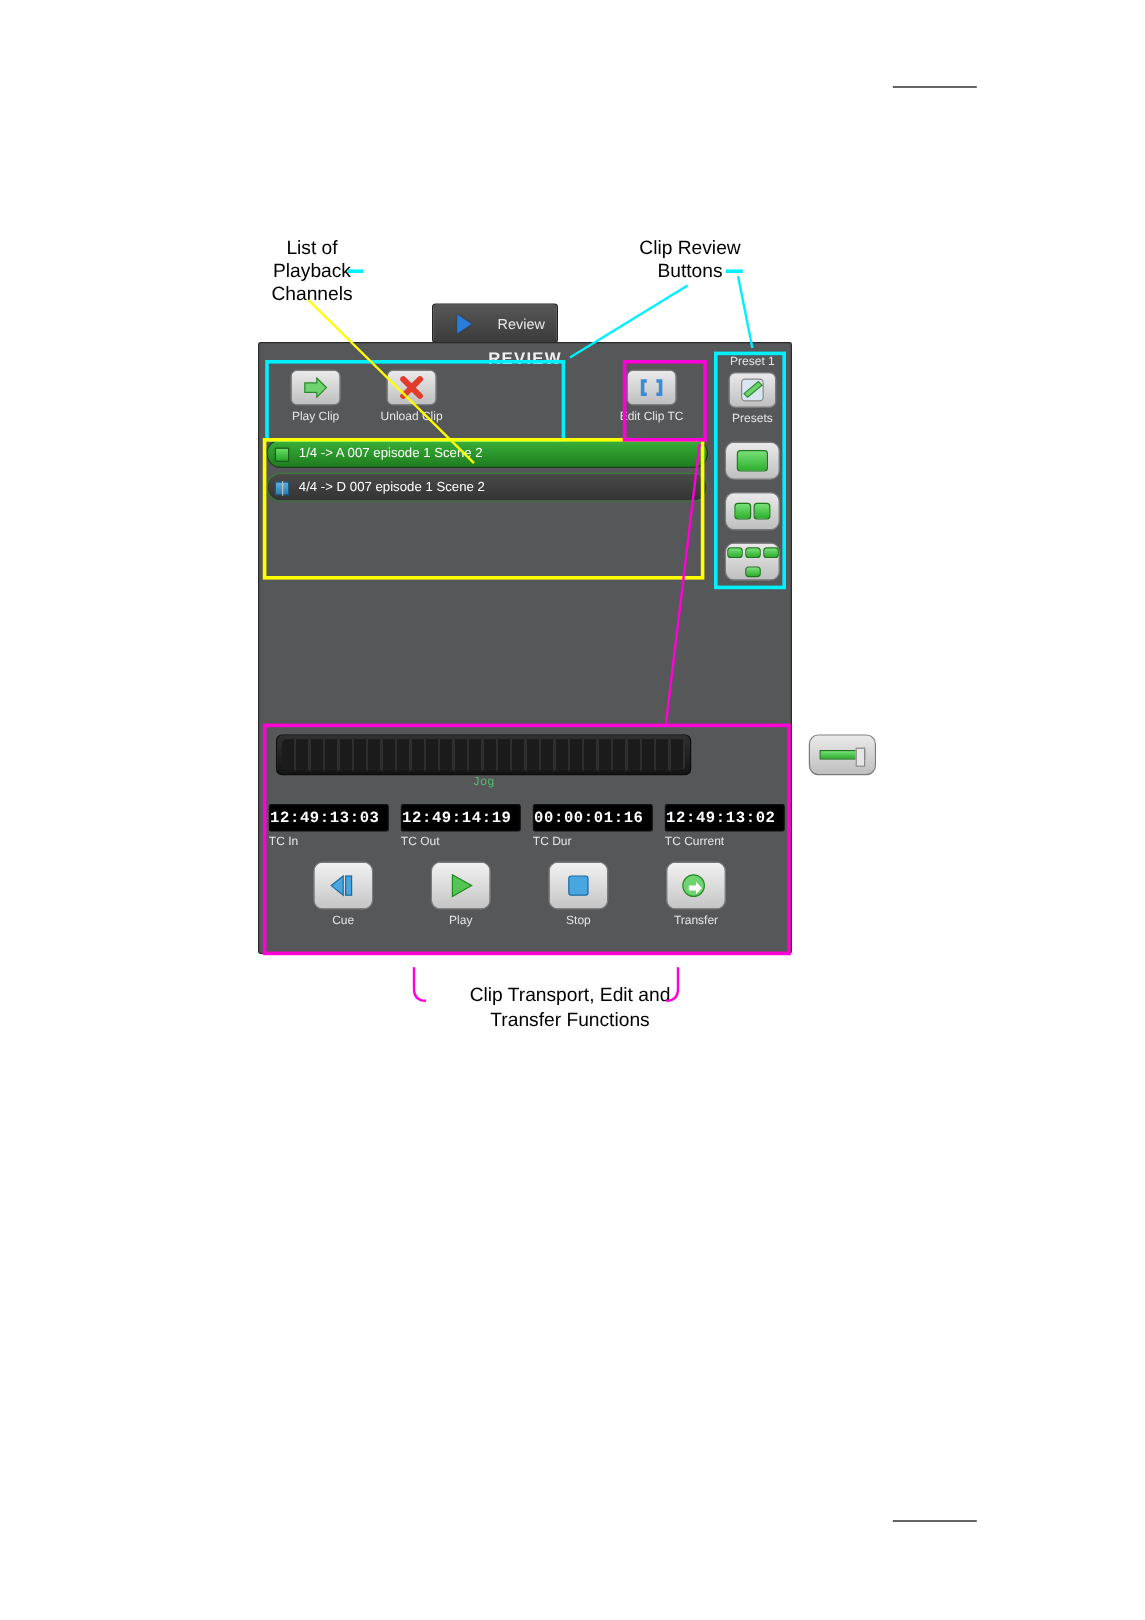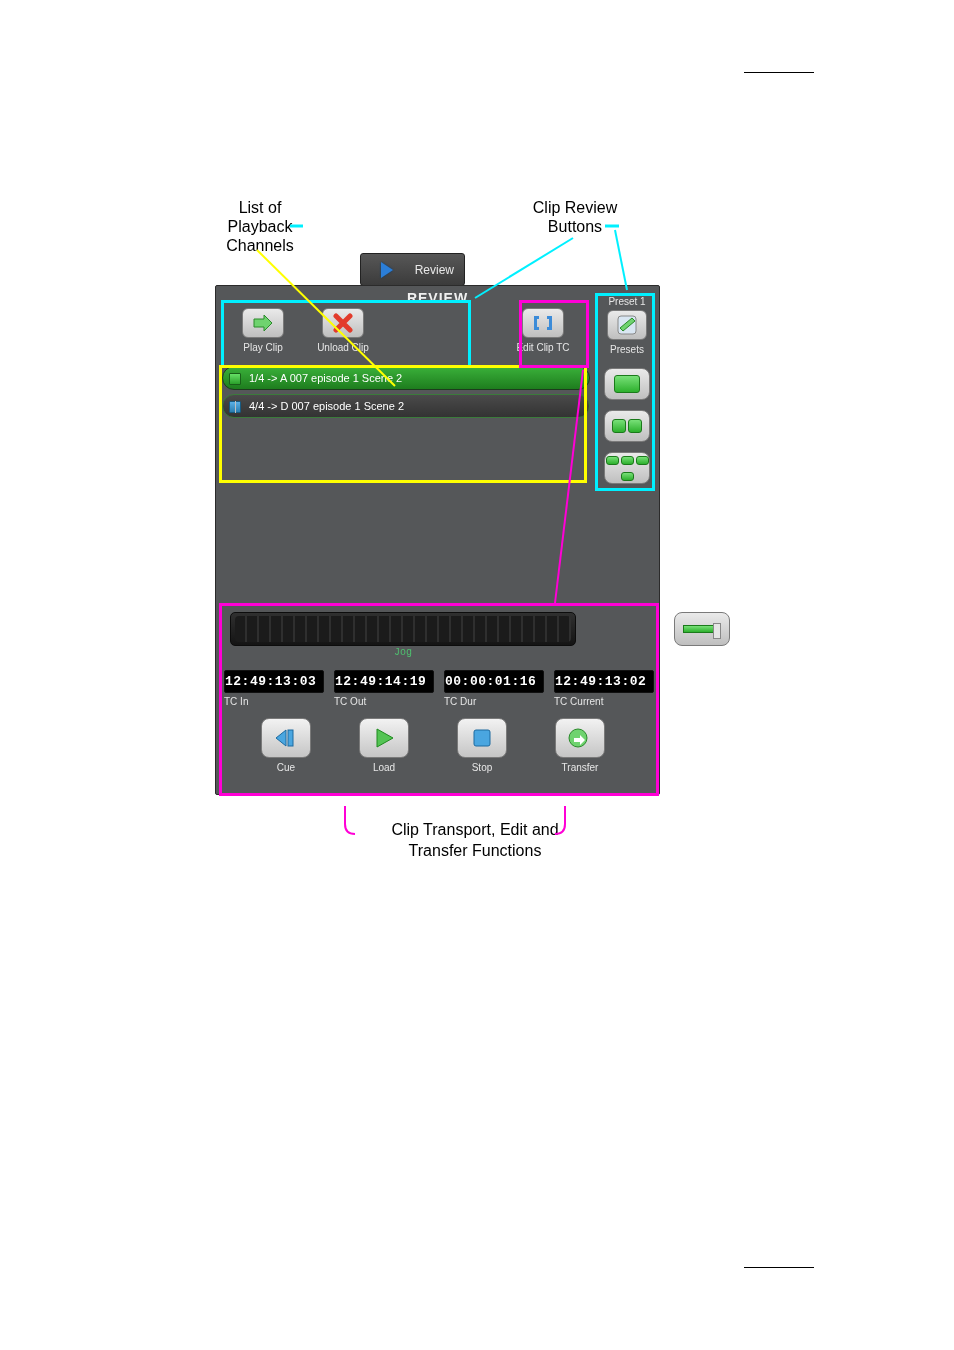--- a/index.html
+++ b/index.html
@@ -478,21 +478,21 @@
           </svg>
         </div>
         <div class="trans-lbl">Cue</div>
       </div>
       <div class="trans-cell">
         <div class="trans-face">
           <svg width="24" height="22">
             <path d="M5 2 L21 11 L5 20 Z" fill="#54c454" stroke="#1e8a1e"></path>
           </svg>
         </div>
-        <div class="trans-lbl">Load</div>
+        <div class="trans-lbl">Play</div>
       </div>
       <div class="trans-cell">
         <div class="trans-face">
           <svg width="22" height="22">
             <rect x="3" y="3" width="16" height="16" rx="2" fill="#4aa6e0" stroke="#1c6aa0"></rect>
           </svg>
         </div>
         <div class="trans-lbl">Stop</div>
       </div>
       <div class="trans-cell">

